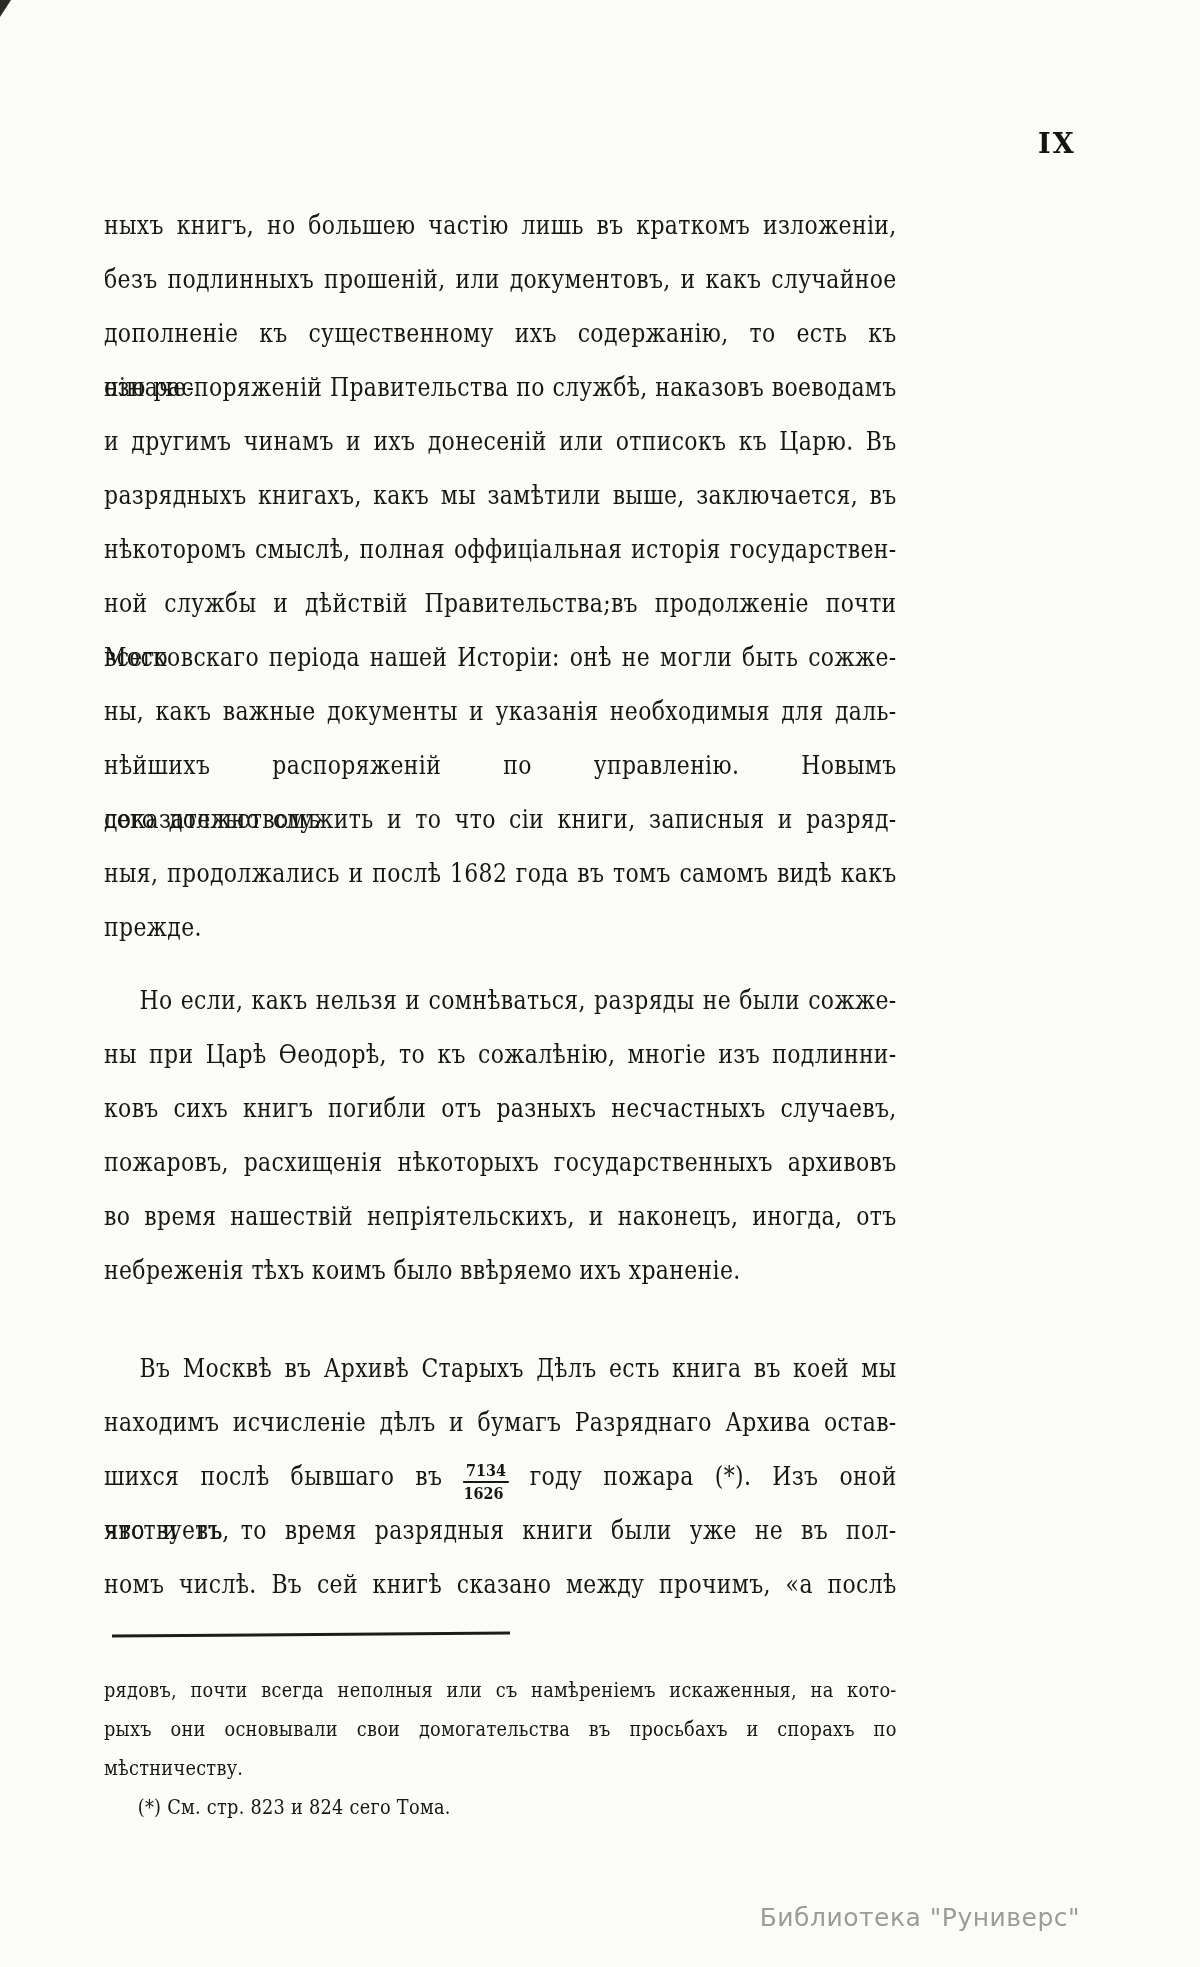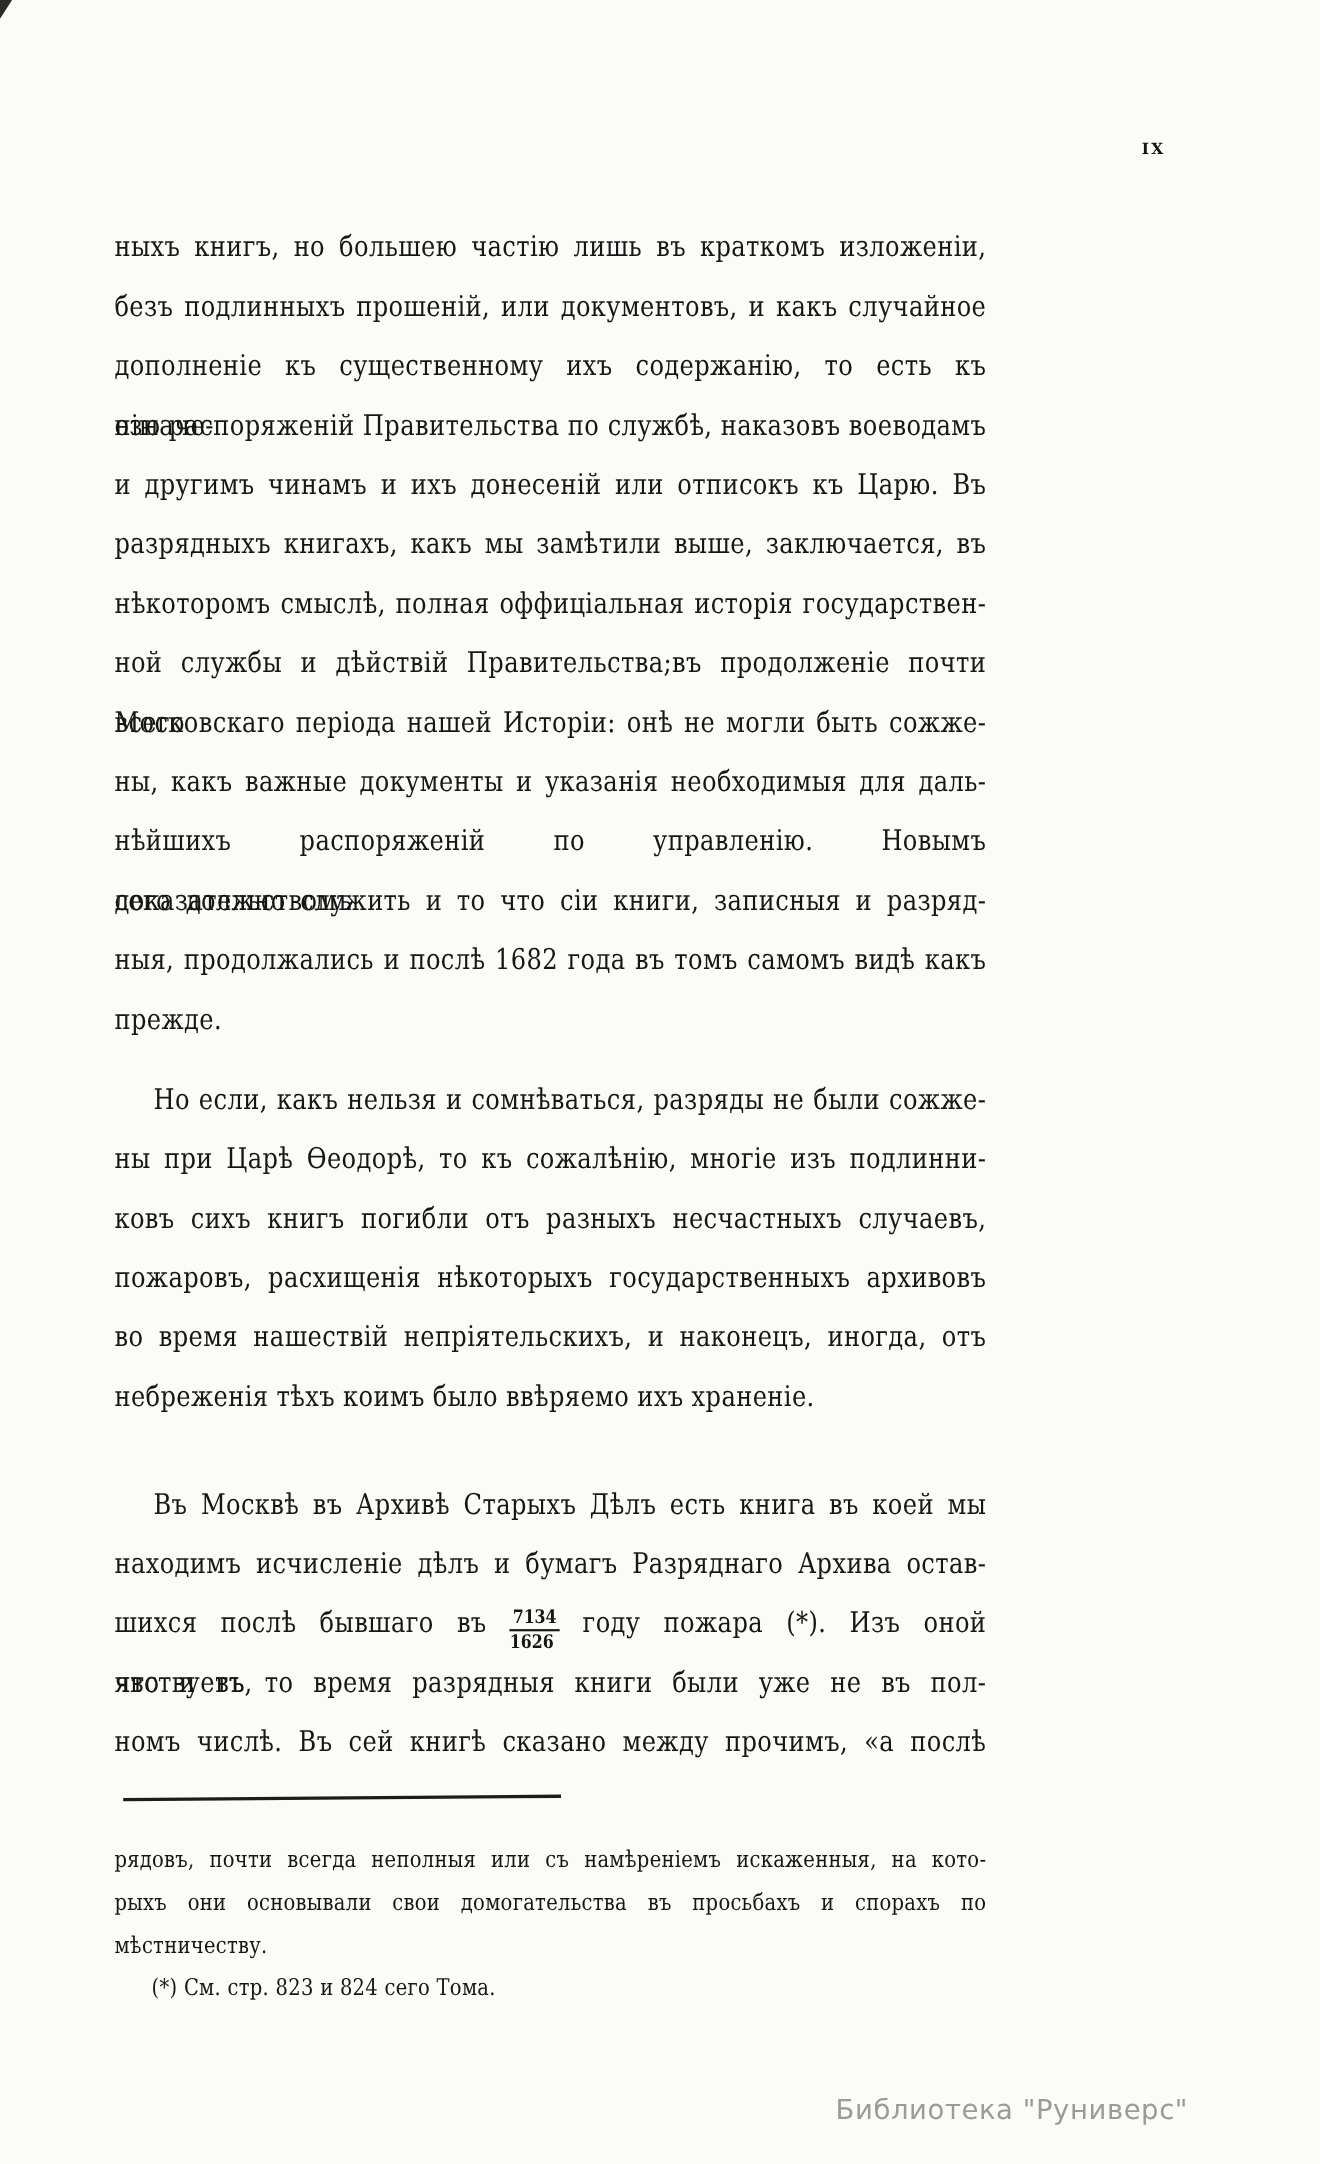--- a/index.html
+++ b/index.html
@@ -17,21 +17,21 @@
   .corner-speck {
     position:absolute; top:0; left:0;
     width:11px; height:17px;
     background:#2a2a2a;
     clip-path:polygon(0 0,100% 0,0 100%);
   }
 
   .page-number {
     position:absolute;
     top:128px; left:1038px;
-    font-size:14px;
+    font-size:27px;
     font-weight:bold;
     letter-spacing:2px;
     color:#141414;
   }
 
   
   .textcol {
     position:absolute;
     left:104px;
     width:938px;

